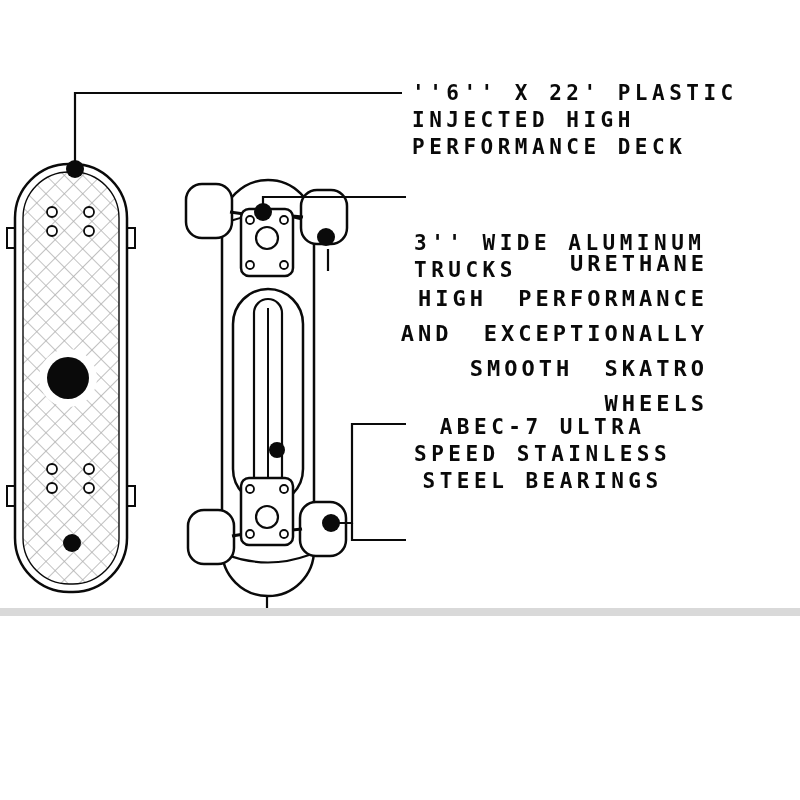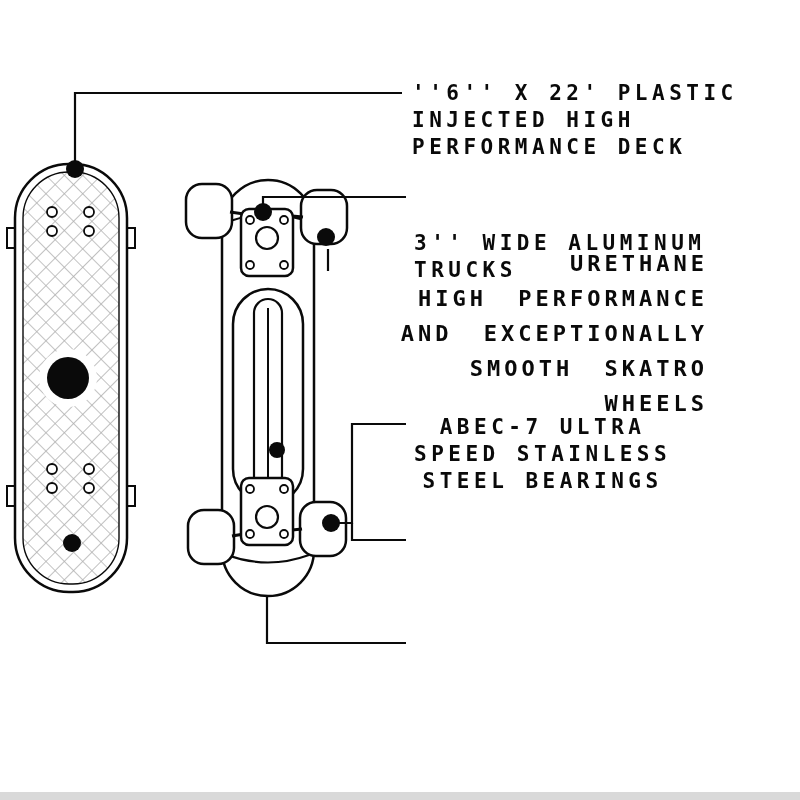--- a/index.html
+++ b/index.html
@@ -1,18 +1,18 @@
 <!DOCTYPE html>
 <html><head>
 <meta charset="utf-8">
 <style>
   * { margin:0; padding:0; box-sizing:border-box; }
   html,body { width:800px; height:800px; background:#ffffff; }
   body { font-family:"DejaVu Sans Mono", monospace; color:#0a0a0a; }
-  .canvas { position:relative; width:800px; height:800px; background:#ffffff; overflow:hidden; }
+  .canvas { position:relative; width:800px; height:616px; background:#ffffff; overflow:hidden; }
   svg.art { position:absolute; left:0; top:0; }
   .callout-label {
     position:absolute;
     white-space:pre-line;
     font-weight:bold;
     font-size:21px;
     line-height:27px;
     letter-spacing:4.5px;
     color:#0a0a0a;
   }

